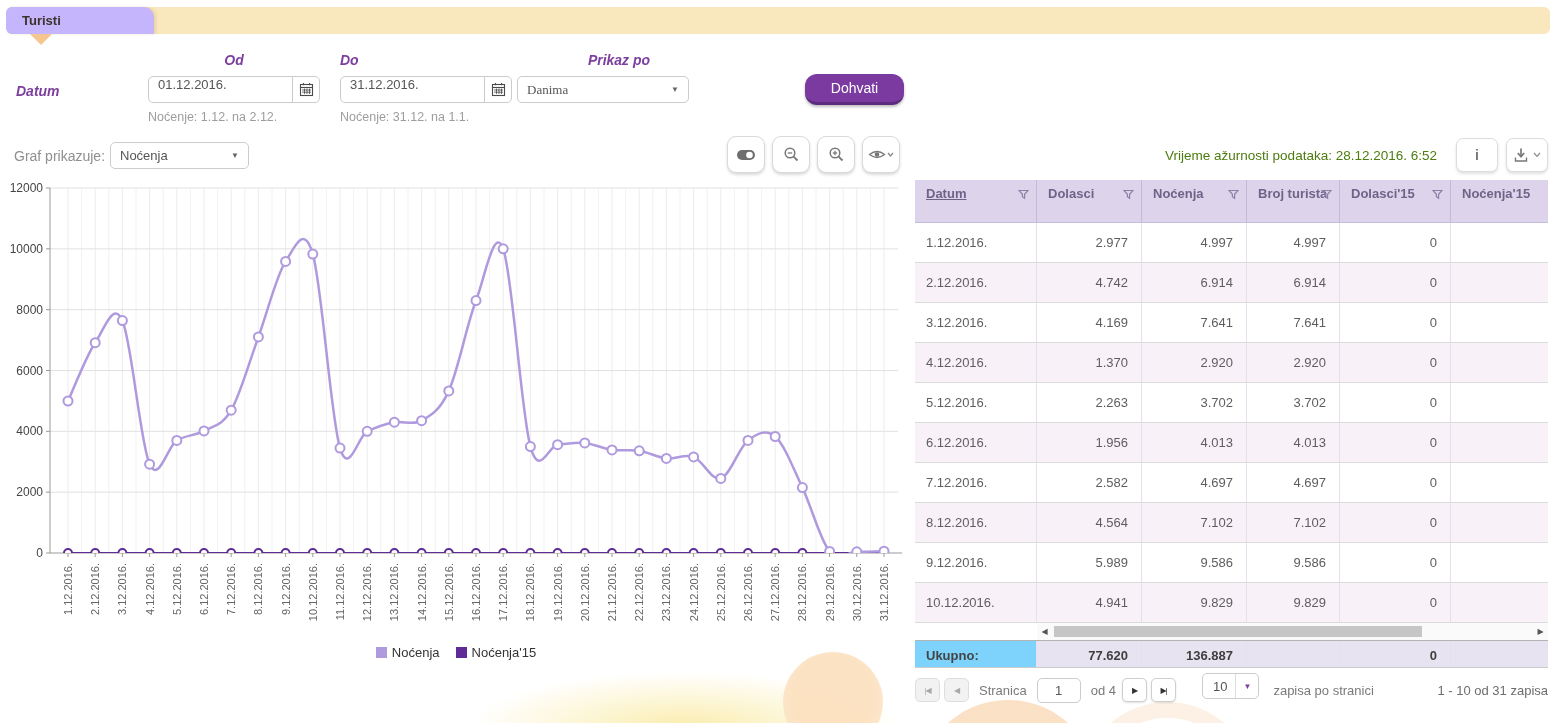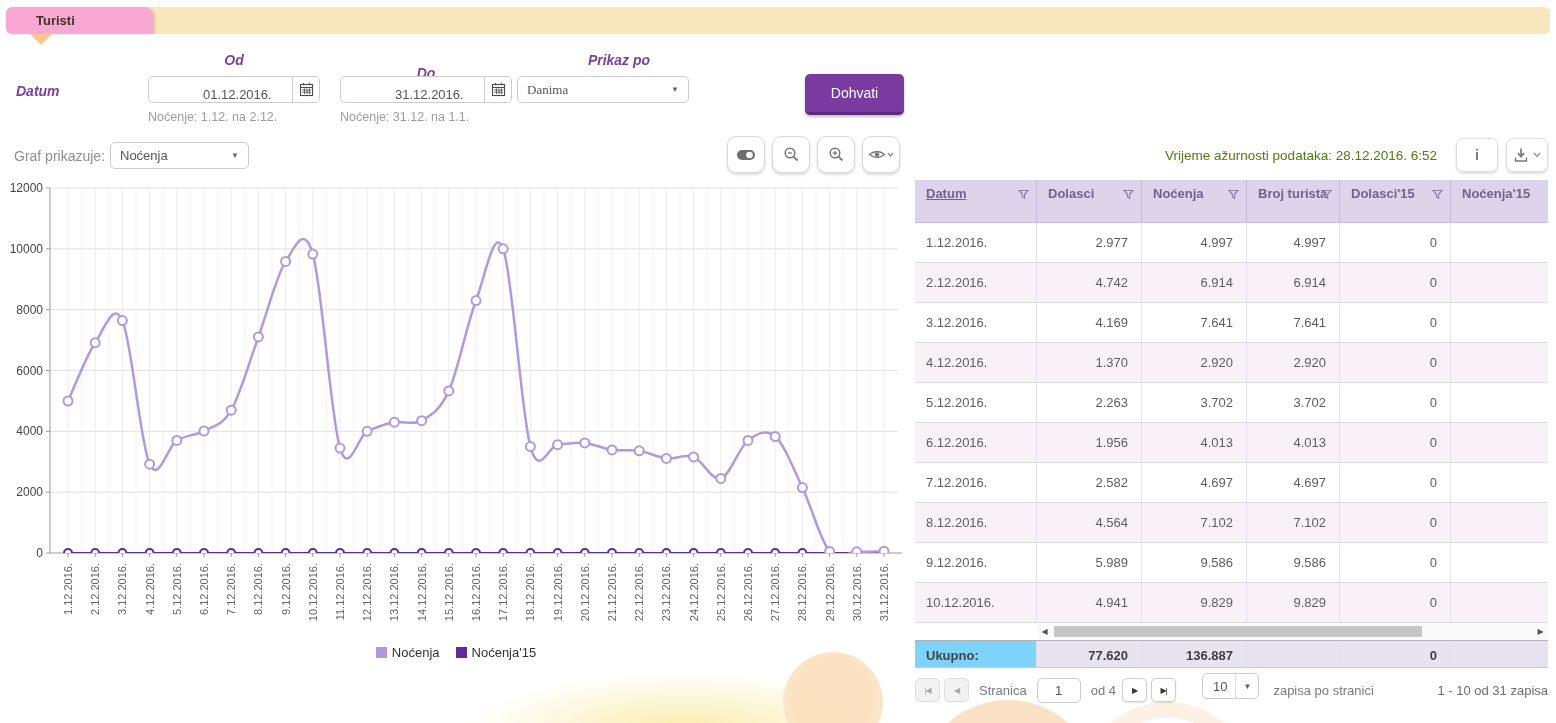--- a/index.html
+++ b/index.html
@@ -3,42 +3,42 @@
 <meta charset="utf-8">
 <style>
   * { margin:0; padding:0; box-sizing:border-box; }
   body { font-family:"Liberation Sans", sans-serif; background:#fff; }
   .page { position:relative; width:1556px; height:723px; overflow:hidden; background:#fff; }
 
   
   .topbar { position:absolute; left:6px; top:7px; right:6px; height:27px;
             background:#f9e7bd; border-radius:6px; z-index:3; }
   .topbar .tab { position:absolute; left:0; top:0; height:27px; width:148px;
-            background:#f9a8d4; border-radius:6px 10px 0 6px;
+            background:#c4b5fd; border-radius:6px 10px 0 6px;
             box-shadow:2px 0 3px rgba(160,120,40,0.18);
-            font-size:13px; font-weight:bold; color:#3c332a; line-height:27px; padding-left:30px; }
+            font-size:13px; font-weight:bold; color:#3c332a; line-height:27px; padding-left:16px; }
   .tab-arrow { position:absolute; left:30px; top:34px; width:0; height:0; z-index:3;
             border-left:11px solid transparent; border-right:11px solid transparent;
             border-top:11px solid #f6c691; }
 
   
   .flabel { position:absolute; font-size:14px; font-weight:bold; color:#7c3f9e; z-index:2;font-style:italic; }
   .fhint  { position:absolute; font-size:12.5px; color:#9d9d9d; z-index:2; }
   .datebox { position:absolute; width:172px; height:27px; border:1px solid #ccc; border-radius:5px;
-             background:#fff; display:flex; align-items:flex-end; z-index:2;padding-left:45px; }
+             background:#fff; display:flex; align-items:flex-start; z-index:2; }
   .date-input { flex:1; border:none; outline:none; font-family:inherit; font-size:13px; color:#555;
              padding-left:9px; min-width:0; background:transparent; }
   .cal-btn { width:27px; height:100%; border-left:1px solid #ccc; display:flex;
              align-items:center; justify-content:center; cursor:pointer; }
   .select { position:absolute; height:27px; border:1px solid #ccc; border-radius:5px; background:#fff;
             display:flex; align-items:center; z-index:2; cursor:pointer; }
   .select-value { flex:1; font-size:13px; color:#555; padding-left:9px; white-space:nowrap; overflow:hidden; }
   .dd-arrow { font-size:8px; color:#666; padding:0 9px 0 4px; }
-  .btn-dohvati { position:absolute; left:805px; top:74px; width:99px; height:41px; z-index:2;
-            background:#7b3aa0; border:none; border-bottom:3px solid #5c2b7d; border-radius:5px;
+  .btn-dohvati { position:absolute; left:805px; top:74px; width:99px; height:31px; z-index:2;
+            background:#7b3aa0; border:none; border-bottom:3px solid #5c2b7d; border-radius:12px;
             color:#fff; font-family:inherit; font-size:14px; cursor:pointer;
             box-shadow:0 2px 3px rgba(0,0,0,0.25); }
 
   
   .graf-label { position:absolute; left:14px; top:148px; font-size:14px; color:#8f8f8f; z-index:2; }
   .chart-toolbar { position:absolute; left:727px; top:136px; display:flex; gap:7px; z-index:2; }
   .tool-btn { width:38px; height:37px; background:#fff; border:1px solid #d9d9d9; border-radius:9px;
             display:flex; align-items:center; justify-content:center; gap:2px; cursor:pointer;
             box-shadow:0 2px 3px rgba(0,0,0,0.14); }
 
@@ -147,21 +147,21 @@
         <line x1="3" y1="8" x2="12" y2="8" stroke="#4a4a4a" stroke-width="0.8"></line>
         <line x1="3" y1="10.2" x2="12" y2="10.2" stroke="#4a4a4a" stroke-width="0.8"></line>
         <line x1="5.5" y1="6.5" x2="5.5" y2="12" stroke="#4a4a4a" stroke-width="0.8"></line>
         <line x1="8" y1="6.5" x2="8" y2="12" stroke="#4a4a4a" stroke-width="0.8"></line>
         <line x1="10.5" y1="6.5" x2="10.5" y2="12" stroke="#4a4a4a" stroke-width="0.8"></line>
       </svg>
     </span>
   </div>
   <div class="fhint" style="left:148px; top:110px;">Noćenje: 1.12. na 2.12.</div>
 
-  <div class="flabel" style="left:340px; top:65px; width:172px; text-align:center;">Do</div>
+  <div class="flabel" style="left:340px; top:52px; width:172px; text-align:left;">Do</div>
   <div class="datebox" style="left:340px; top:76px;">
     <input class="date-input" value="31.12.2016." style="">
     <span class="cal-btn">
       <svg width="15" height="15" viewBox="0 0 15 15">
         <rect x="1.5" y="2.5" width="12" height="11" fill="none" stroke="#4a4a4a" stroke-width="1.1"></rect>
         <line x1="1.5" y1="5.5" x2="13.5" y2="5.5" stroke="#4a4a4a" stroke-width="1.1"></line>
         <line x1="4.5" y1="1" x2="4.5" y2="3.2" stroke="#4a4a4a" stroke-width="1.1"></line>
         <line x1="10.5" y1="1" x2="10.5" y2="3.2" stroke="#4a4a4a" stroke-width="1.1"></line>
         <line x1="3" y1="8" x2="12" y2="8" stroke="#4a4a4a" stroke-width="0.8"></line>
         <line x1="3" y1="10.2" x2="12" y2="10.2" stroke="#4a4a4a" stroke-width="0.8"></line>

